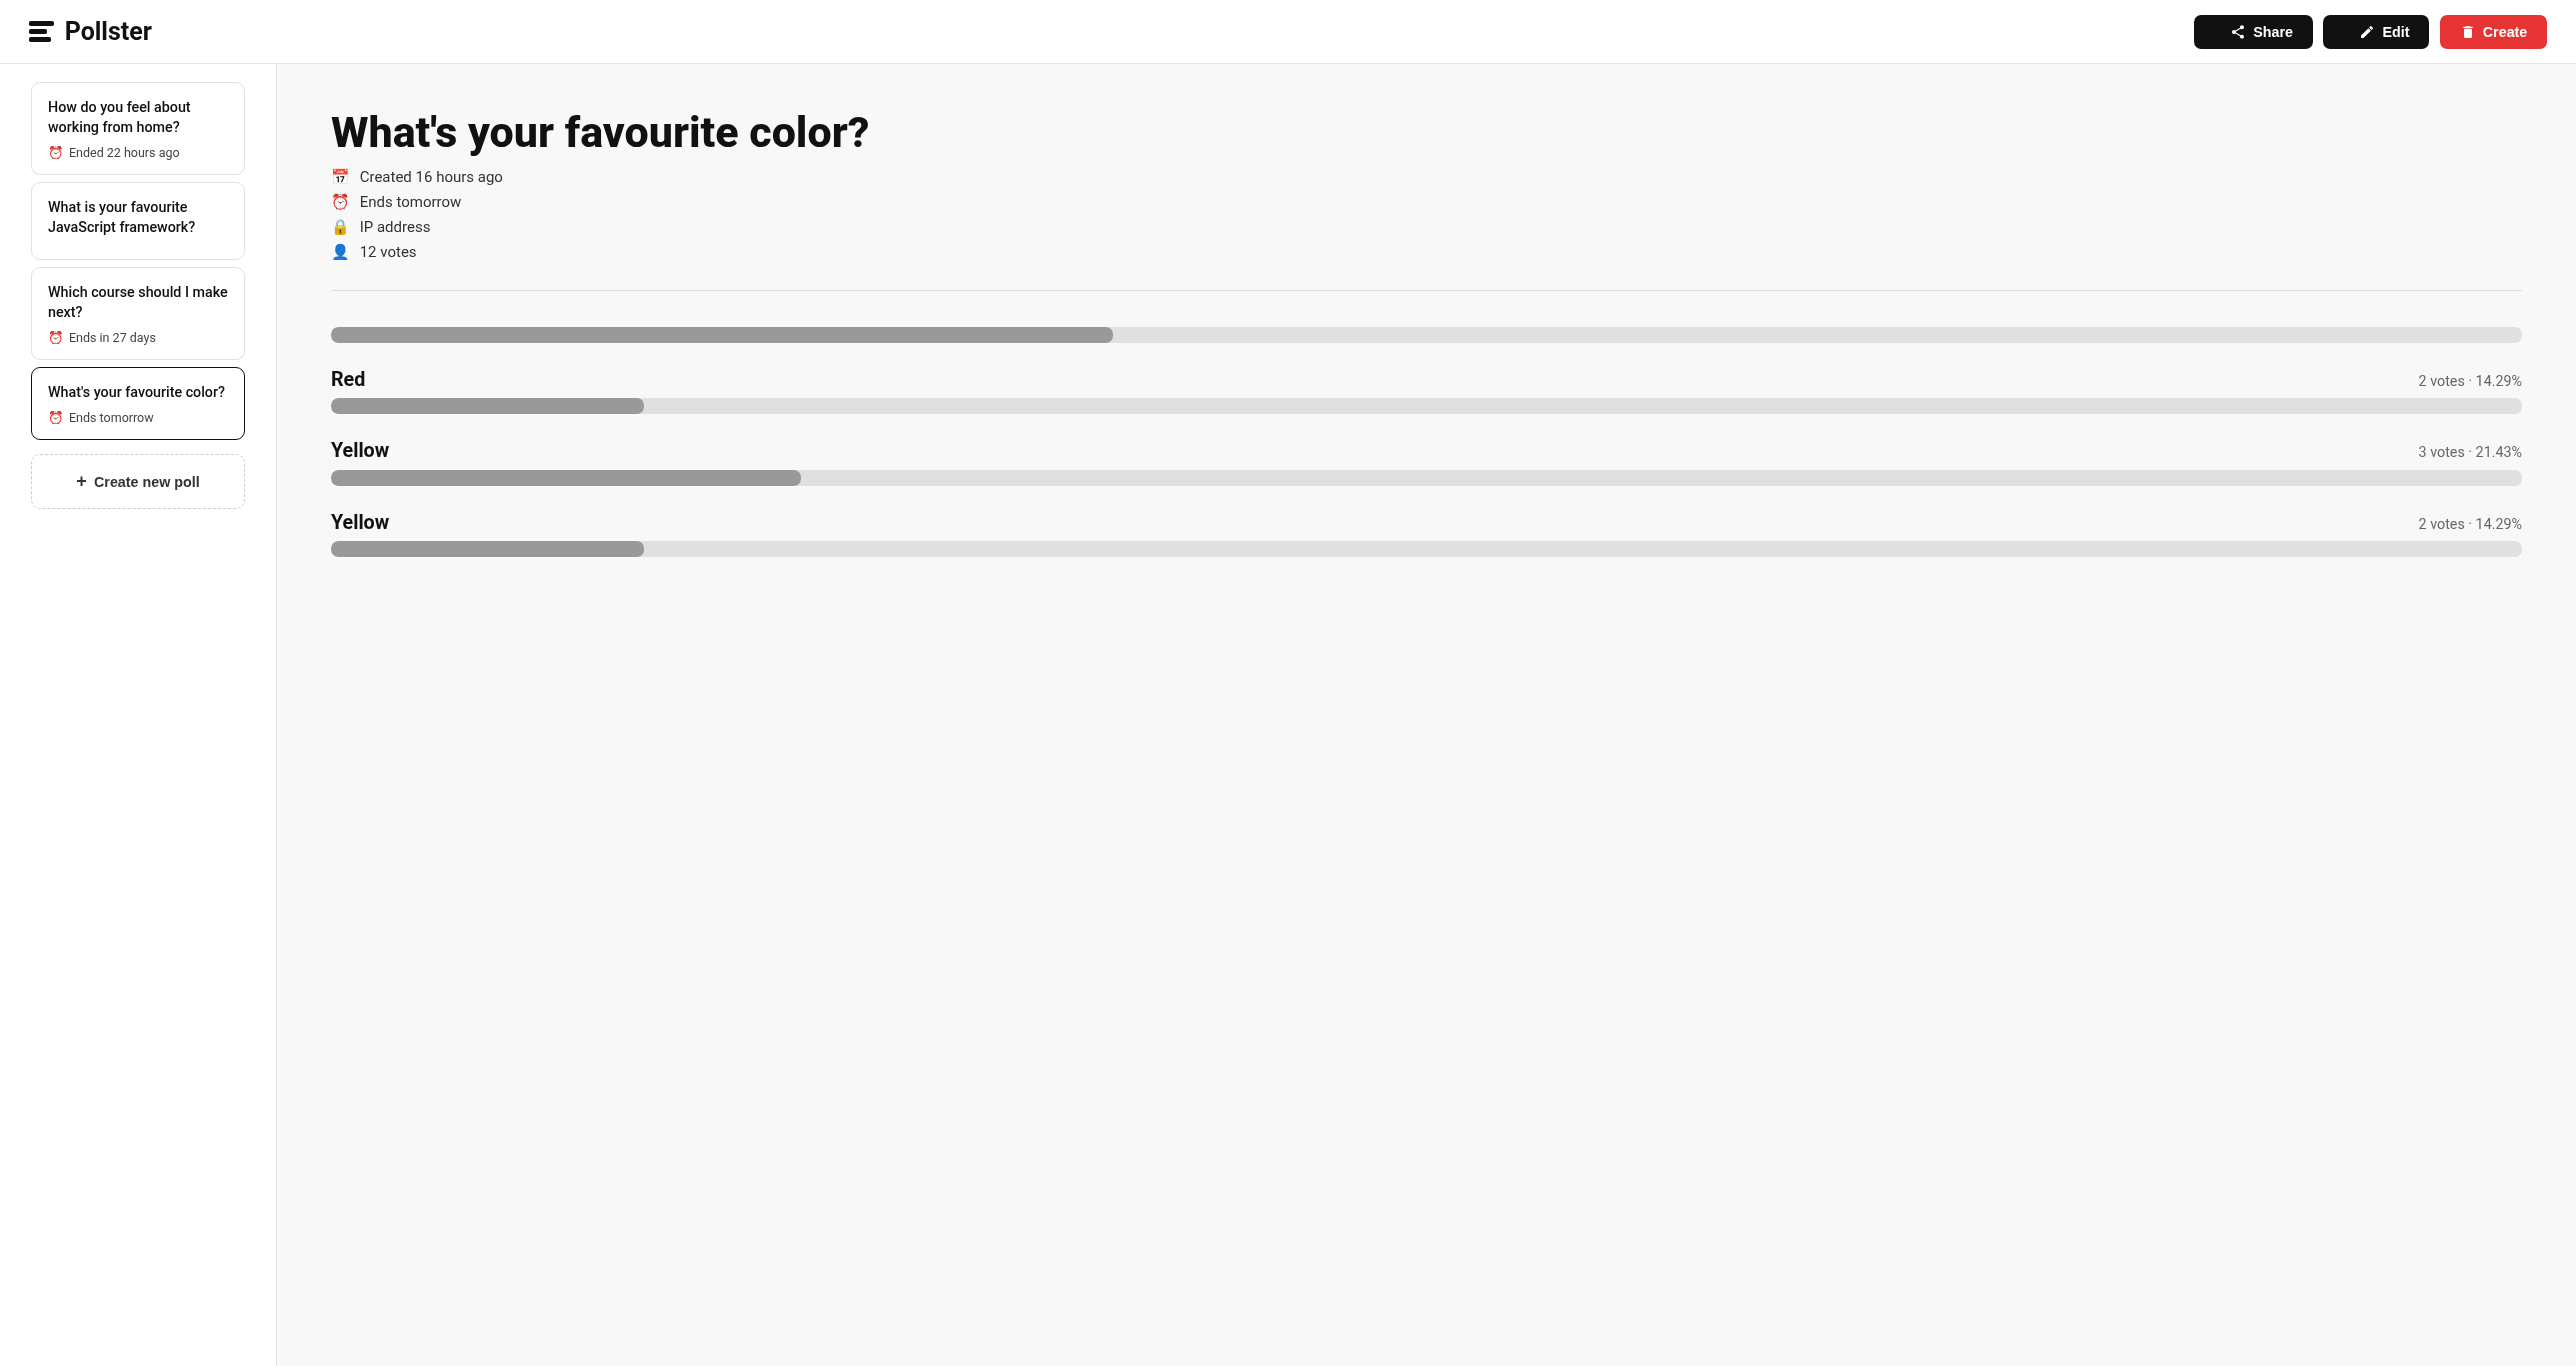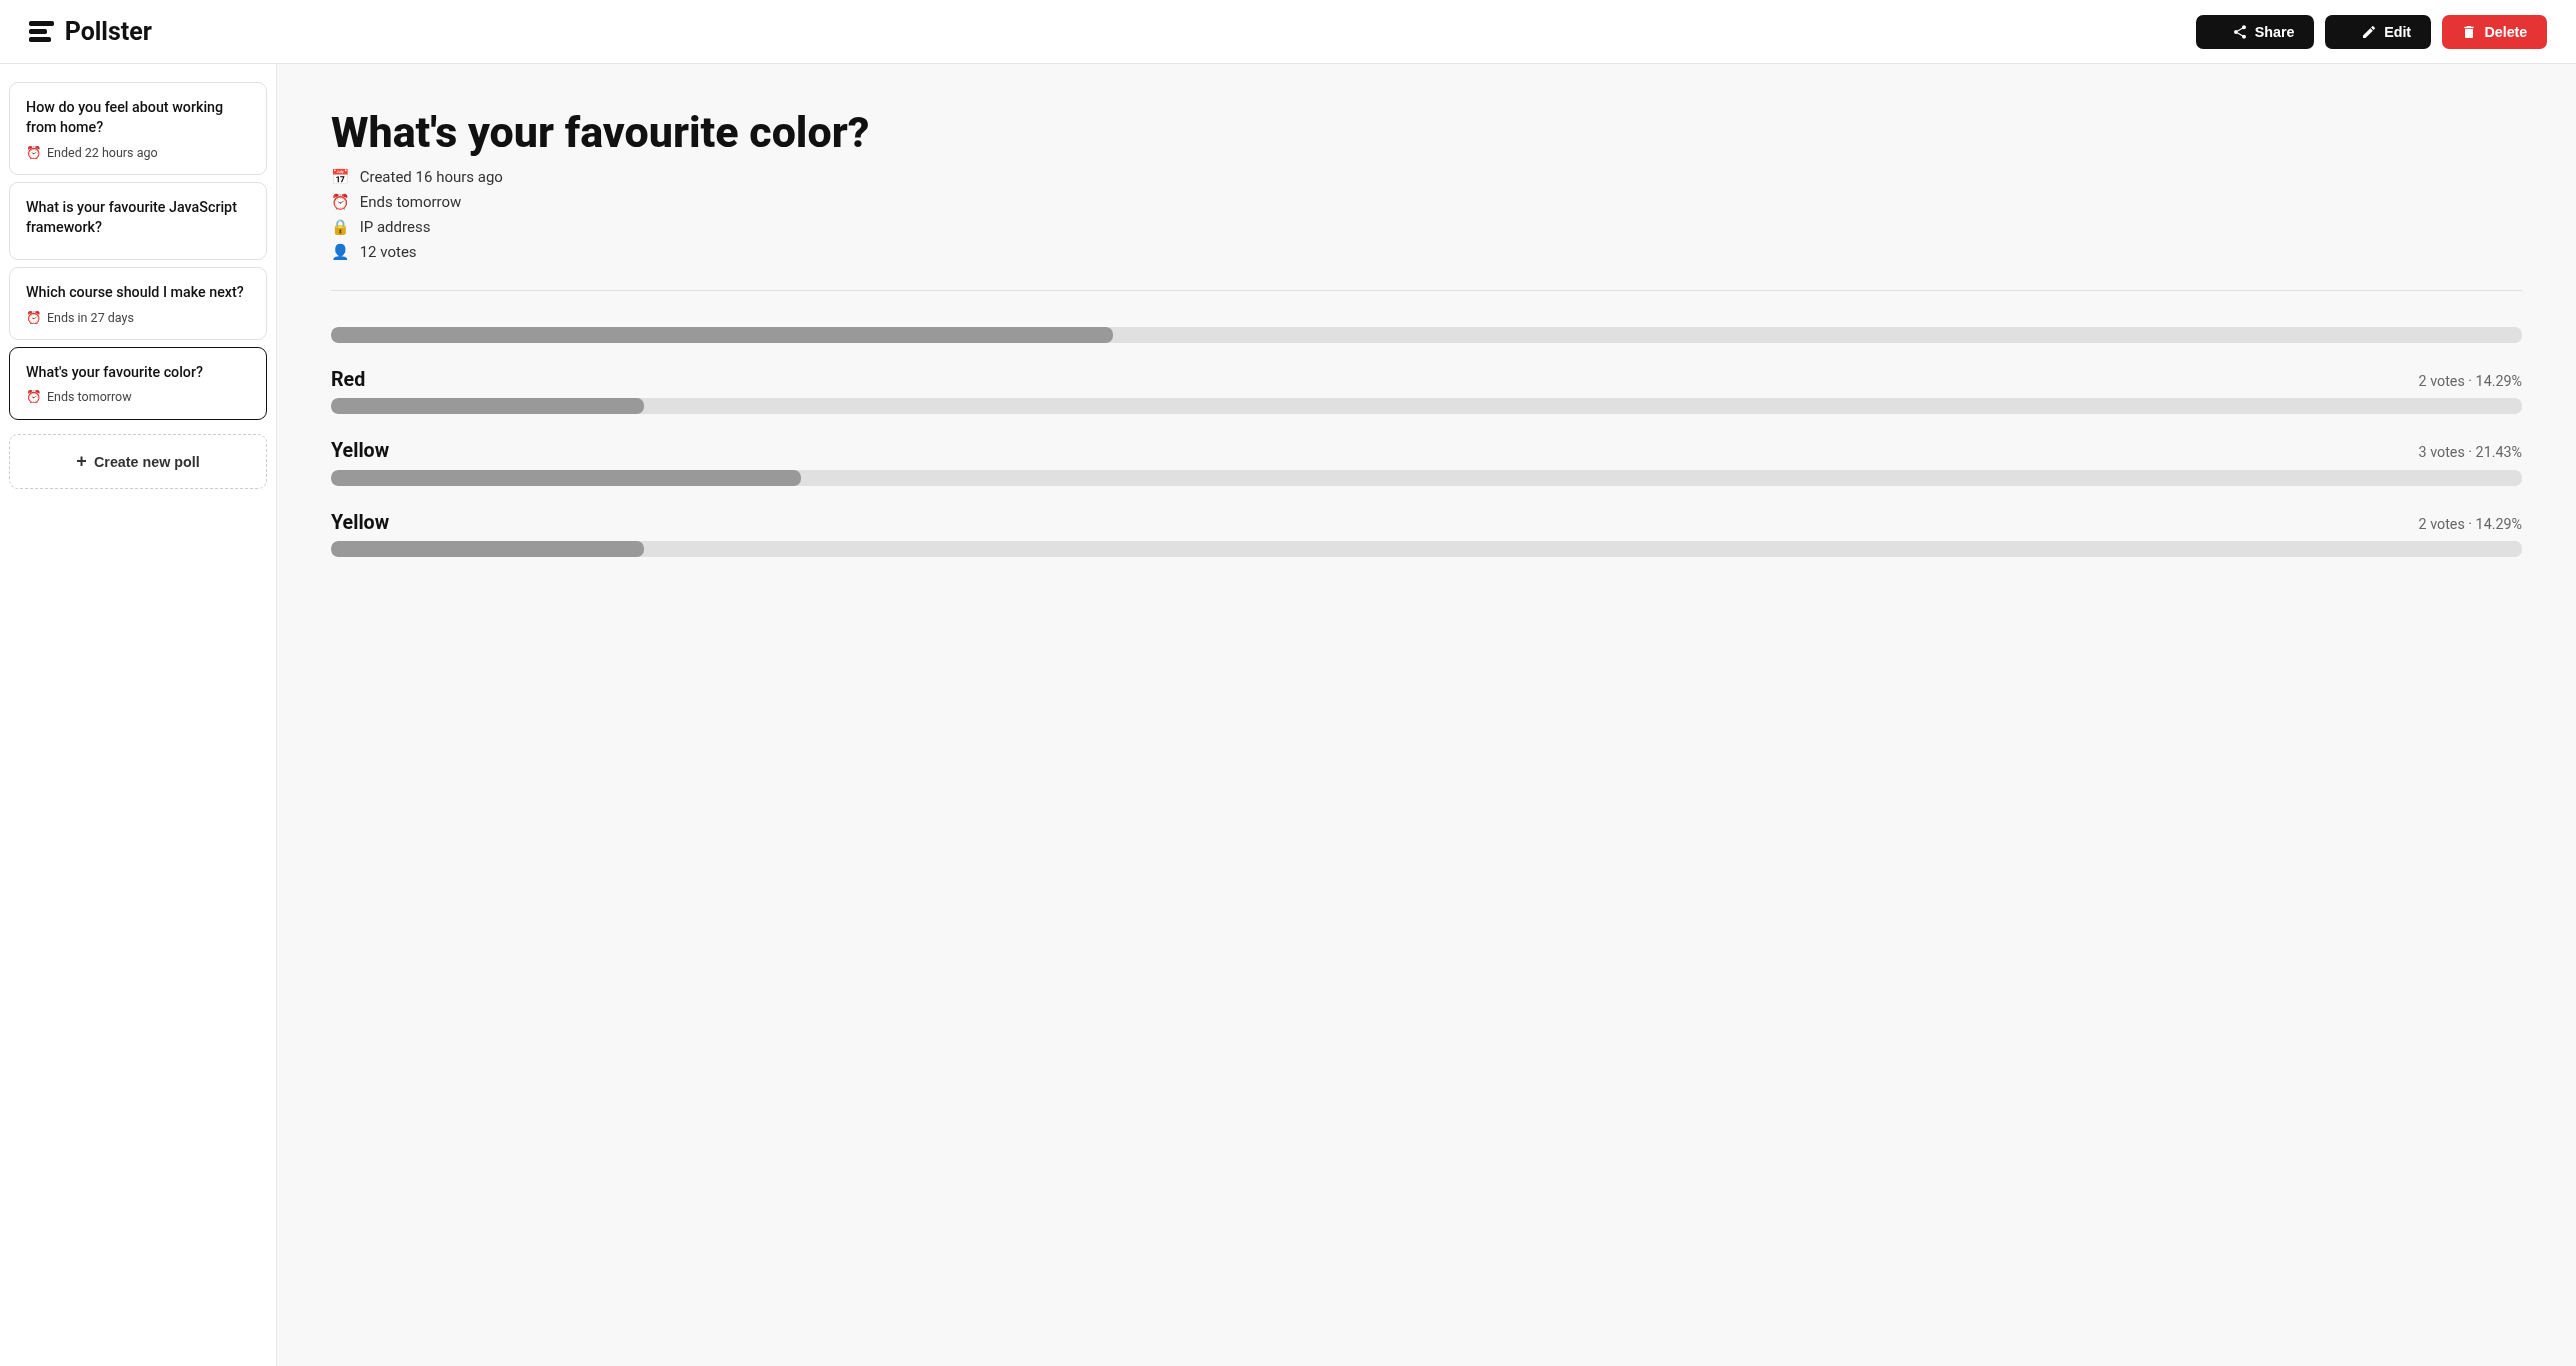--- a/index.html
+++ b/index.html
@@ -77,21 +77,21 @@
       display: flex;
       margin-top: 64px;
       min-height: calc(100vh - 64px);
     }
 
     
     .sidebar {
       width: 277px;
       background: white;
       border-right: 0.9px solid #e5e5e5;
-      padding: 18px 9px;
+      padding: 18px 31px;
       flex-shrink: 0;
       display: flex;
       flex-direction: column;
       gap: 7.2px;
     }
     .poll-card {
       background: white;
       border: 0.9px solid #e0e0e0;
       border-radius: 9px;
       padding: 14.3px 16px;
@@ -225,21 +225,21 @@
     <button class="btn btn-dark">
       <svg width="16" height="16" viewBox="0 0 24 24" fill="white">
         <path d="M3 17.25V21h3.75L17.81 9.94l-3.75-3.75L3 17.25zM20.71 7.04c.39-.39.39-1.02 0-1.41l-2.34-2.34c-.39-.39-1.02-.39-1.41 0l-1.83 1.83 3.75 3.75 1.83-1.83z"></path>
       </svg>
       <span>Edit</span>
     </button>
     <button class="btn btn-red">
       <svg width="16" height="16" viewBox="0 0 24 24" fill="white">
         <path d="M6 19c0 1.1.9 2 2 2h8c1.1 0 2-.9 2-2V7H6v12zM19 4h-3.5l-1-1h-5l-1 1H5v2h14V4z"></path>
       </svg>
-      <span>Delete</span>
+      <span>Create</span>
     </button>
   </div>
 </header>
 
 <div class="layout">
 
   <aside class="sidebar">
     <div class="poll-card">
       <div class="poll-card-title">How do you feel about working from home?</div>
       <div class="poll-card-meta">

